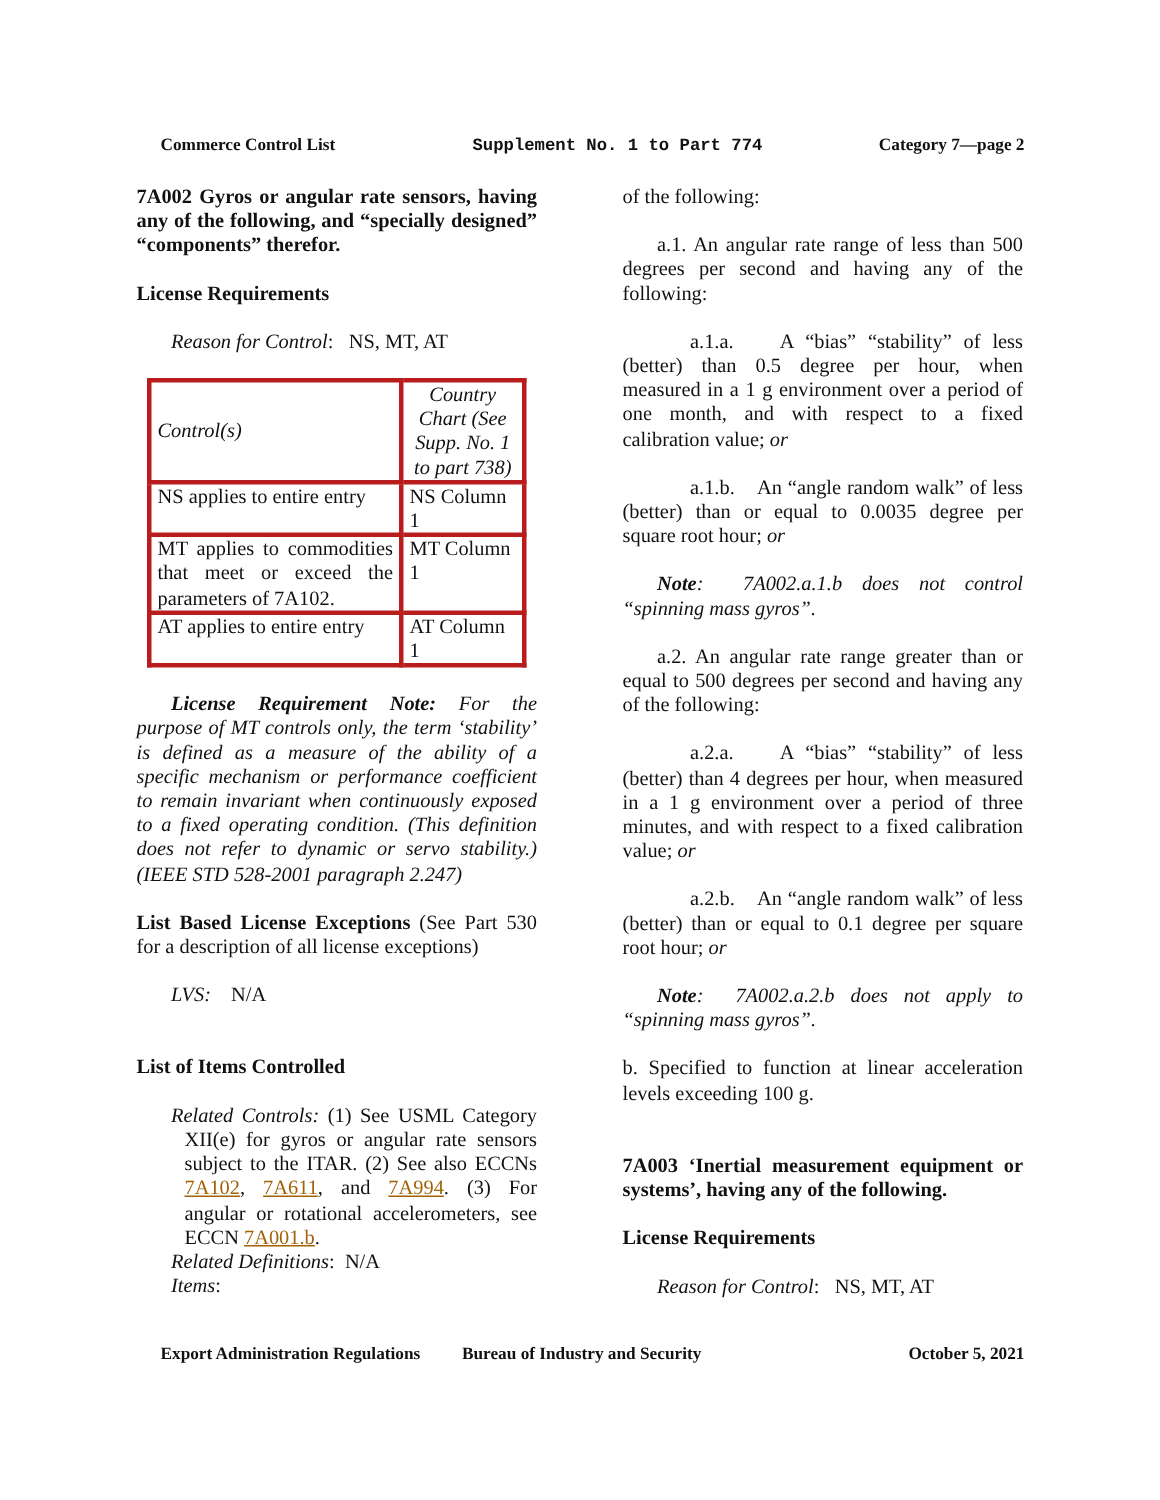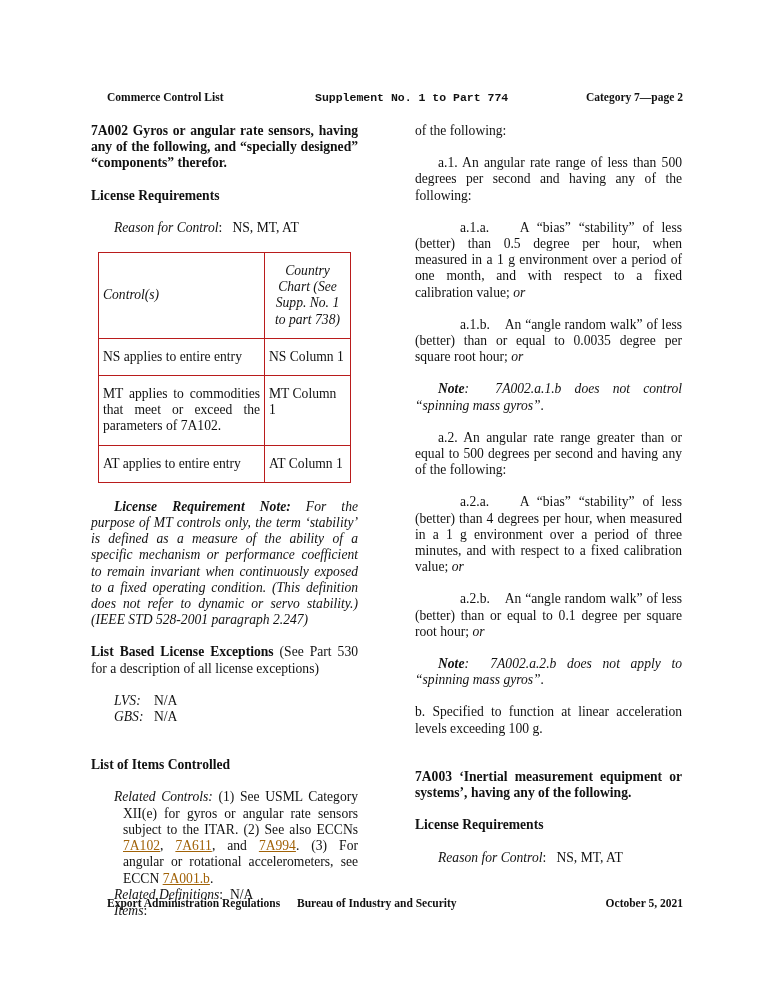--- a/index.html
+++ b/index.html
@@ -4,39 +4,39 @@
 <style>
   html, body { margin: 0; padding: 0; background: #ffffff; }
   body { width: 773px; height: 1000px; position: relative; overflow: hidden;
          font-family: "Liberation Serif", "DejaVu Serif", serif; color: #111; }
   .hdr, .ftr { position: absolute; left: 91px; width: 592px; font-weight: bold; font-size: 11.5px; }
   .hdr { top: 91px; }
   .ftr { top: 897px; }
   .hdr span, .ftr span { position: absolute; white-space: nowrap; }
   .c-left { left: 16px; }
   .hdr .c-mid { left: 224px; font-family: Liberation Mono, monospace; }
-  .ftr .c-mid { left: 206px; }
+  .ftr .c-mid { left: 217px; }
   .c-right { right: 0; }
 
   .col { position: absolute; top: 123px; width: 267px; font-size: 13.6px; line-height: 16.2px; }
   .col.left { left: 91px; }
   .col.right { left: 415px; }
   p { margin: 0; text-align: justify; }
   .b { font-weight: bold; }
   .i { font-style: italic; }
   .ind1 { text-indent: 23px; }
   .ind2 { text-indent: 45px; }
   .gap { height: 16px; }
   .gap2 { height: 32px; }
   .blk { padding-left: 23px; }
   .hang { padding-left: 32px; text-indent: -9px; }
   a.lnk { color: #a16207; text-decoration: underline; }
 
   table.ctl { border-collapse: collapse; margin-left: 7px; width: 253px; font-size: 13.6px; line-height: 16.2px; }
-  table.ctl td { border: 1px solid #b91c1c; vertical-align: top; padding: 10px 4px; }
+  table.ctl td { border: 3px solid #b91c1c; vertical-align: top; padding: 0 4px; }
   table.ctl td.h1 { vertical-align: middle; font-style: italic; width: 157px; }
   table.ctl td.h2 { text-align: center; font-style: italic; }
   table.ctl td.j { text-align: justify; }
   .lev { display: inline-block; width: 40px; }
 </style>
 </head>
 <body>
 
 <div class="hdr">
   <span class="c-left">Commerce Control List</span>
@@ -71,21 +71,20 @@
     </tr>
   </tbody>
     </table>
   <div class="gap"></div>
   <p class="ind1 i"><span class="b">License Requirement Note:</span> <span>For the purpose of MT controls only, the term ‘stability’ is defined as a measure of the ability of a specific mechanism or performance coefficient to remain invariant when continuously exposed to a fixed operating condition.  (This definition does not refer to dynamic or servo stability.)  (IEEE STD 528-2001 paragraph 2.247)</span></p>
   <div class="gap"></div>
   <p><span class="b">List Based License Exceptions</span> <span>(See Part 530 for a description of all license exceptions)</span></p>
   <div class="gap"></div>
   <div class="blk">
     <div><span class="lev i">LVS:</span><span>N/A</span></div>
-    <div><span class="lev i">GBS:</span><span>N/A</span></div>
   </div>
   <div class="gap2"></div>
   <p class="b">List of Items Controlled</p>
   <div class="gap"></div>
   <p class="hang"><span class="i">Related Controls:</span> <span>(1) See USML Category XII(e) for gyros or angular rate sensors subject to the ITAR.  (2) See also ECCNs</span> <a class="lnk" href="#">7A102</a>, <a class="lnk" href="#">7A611</a><span>, and</span> <a class="lnk" href="#">7A994</a><span>.   (3) For angular or rotational accelerometers, see ECCN</span> <a class="lnk" href="#">7A001.b</a>.</p>
   <p class="blk"><span class="i">Related Definitions</span>:&nbsp; <span>N/A</span></p>
   <p class="blk"><span class="i">Items</span>:</p>
   <div class="gap"></div>
 </div>
 

